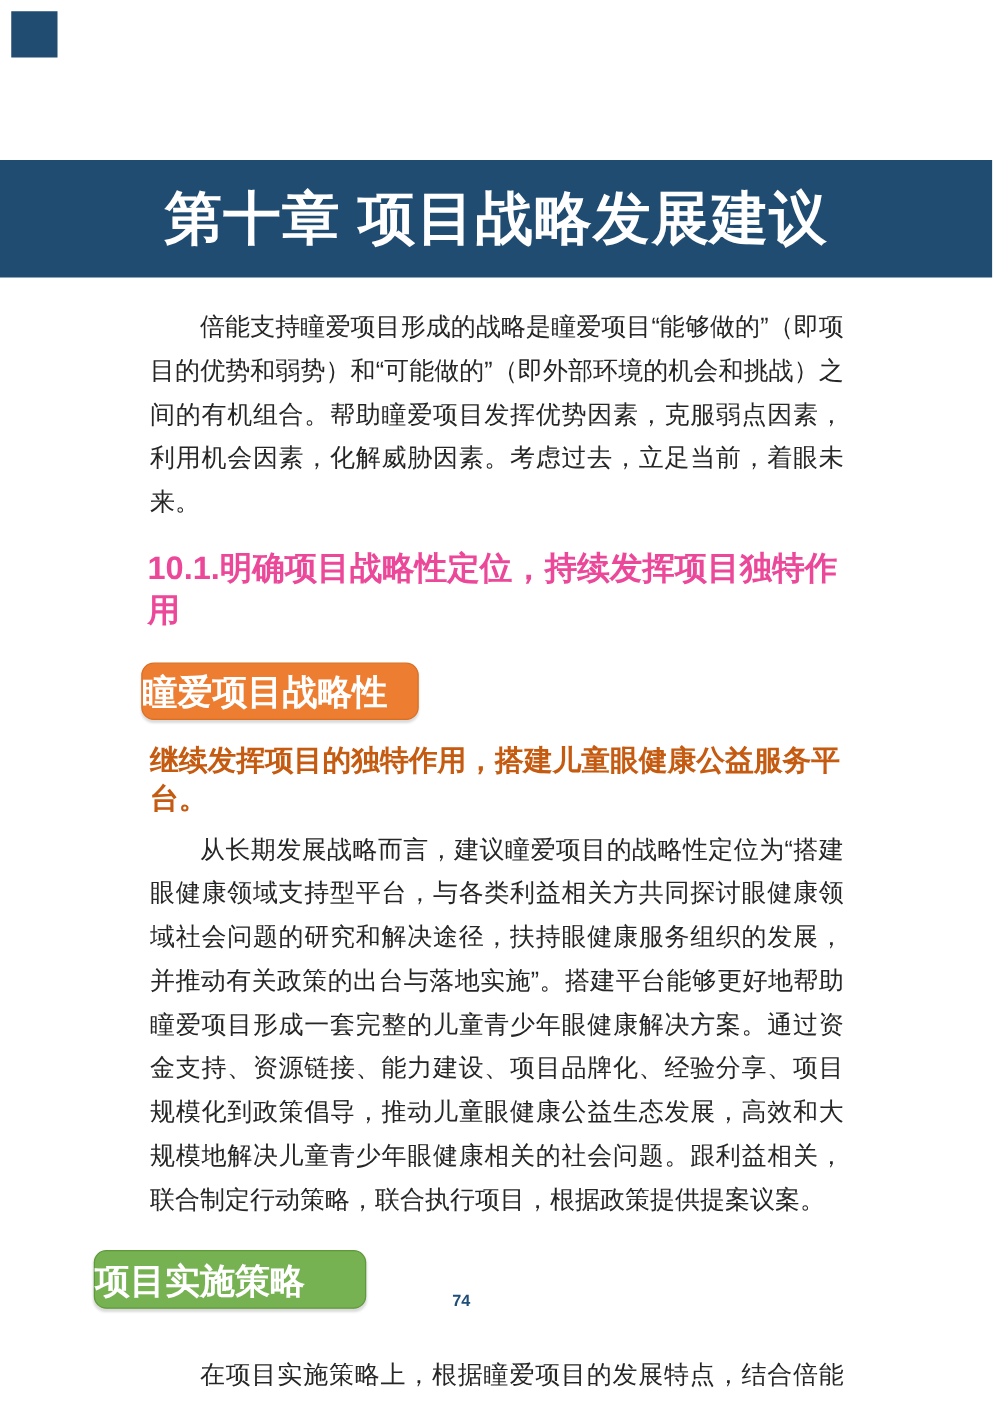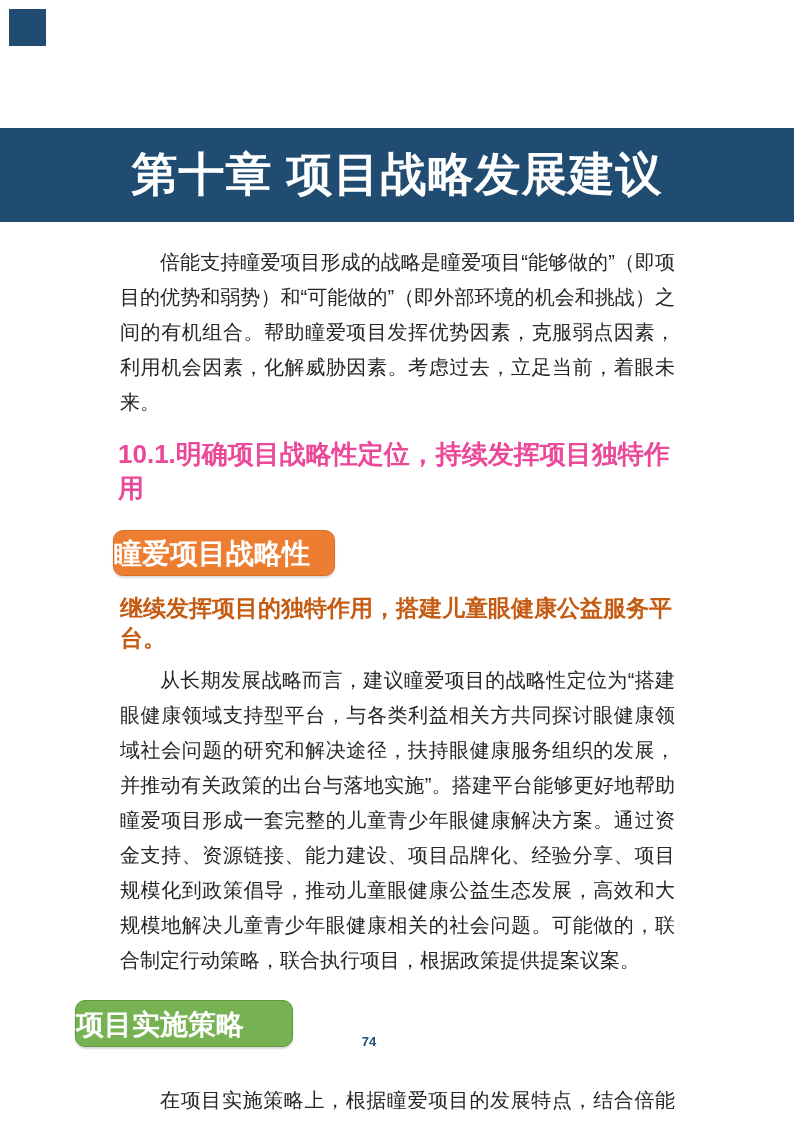--- a/index.html
+++ b/index.html
@@ -100,21 +100,21 @@
   </header>
 
   <p class="body-par indent par-intro">倍能支持瞳爱项目形成的战略是瞳爱项目“能够做的”（即项目的优势和弱势）和“可能做的”（即外部环境的机会和挑战）之间的有机组合。帮助瞳爱项目发挥优势因素，克服弱点因素，利用机会因素，化解威胁因素。考虑过去，立足当前，着眼未来。</p>
 
   <h2 class="section-heading">10.1.明确项目战略性定位，持续发挥项目独特作用</h2>
 
   <div class="badge badge-orange">瞳爱项目战略性定位</div>
 
   <p class="statement">继续发挥项目的独特作用，搭建儿童眼健康公益服务平台。</p>
 
-  <p class="body-par indent par-positioning">从长期发展战略而言，建议瞳爱项目的战略性定位为“搭建眼健康领域支持型平台，与各类利益相关方共同探讨眼健康领域社会问题的研究和解决途径，扶持眼健康服务组织的发展，并推动有关政策的出台与落地实施”。搭建平台能够更好地帮助瞳爱项目形成一套完整的儿童青少年眼健康解决方案。通过资金支持、资源链接、能力建设、项目品牌化、经验分享、项目规模化到政策倡导，推动儿童眼健康公益生态发展，高效和大规模地解决儿童青少年眼健康相关的社会问题。可能做的，联合制定行动策略，联合执行项目，根据政策提供提案议案。</p>
+  <p class="body-par indent par-positioning">从长期发展战略而言，建议瞳爱项目的战略性定位为“搭建眼健康领域支持型平台，与各类利益相关方共同探讨眼健康领域社会问题的研究和解决途径，扶持眼健康服务组织的发展，并推动有关政策的出台与落地实施”。搭建平台能够更好地帮助瞳爱项目形成一套完整的儿童青少年眼健康解决方案。通过资金支持、资源链接、能力建设、项目品牌化、经验分享、项目规模化到政策倡导，推动儿童眼健康公益生态发展，高效和大规模地解决儿童青少年眼健康相关的社会问题。跟利益相关，联合制定行动策略，联合执行项目，根据政策提供提案议案。</p>
 
   <div class="badge badge-green">项目实施策略</div>
 
   <p class="body-par indent par-strategy">在项目实施策略上，根据瞳爱项目的发展特点，结合倍能 4P 项目运行模式提出。4P 代表 Problem（分析问题）、Project（项目）、Promotion（模式</p>
 
   <footer class="page-footer">
     <span>74</span>
   </footer>
 
 </div>

